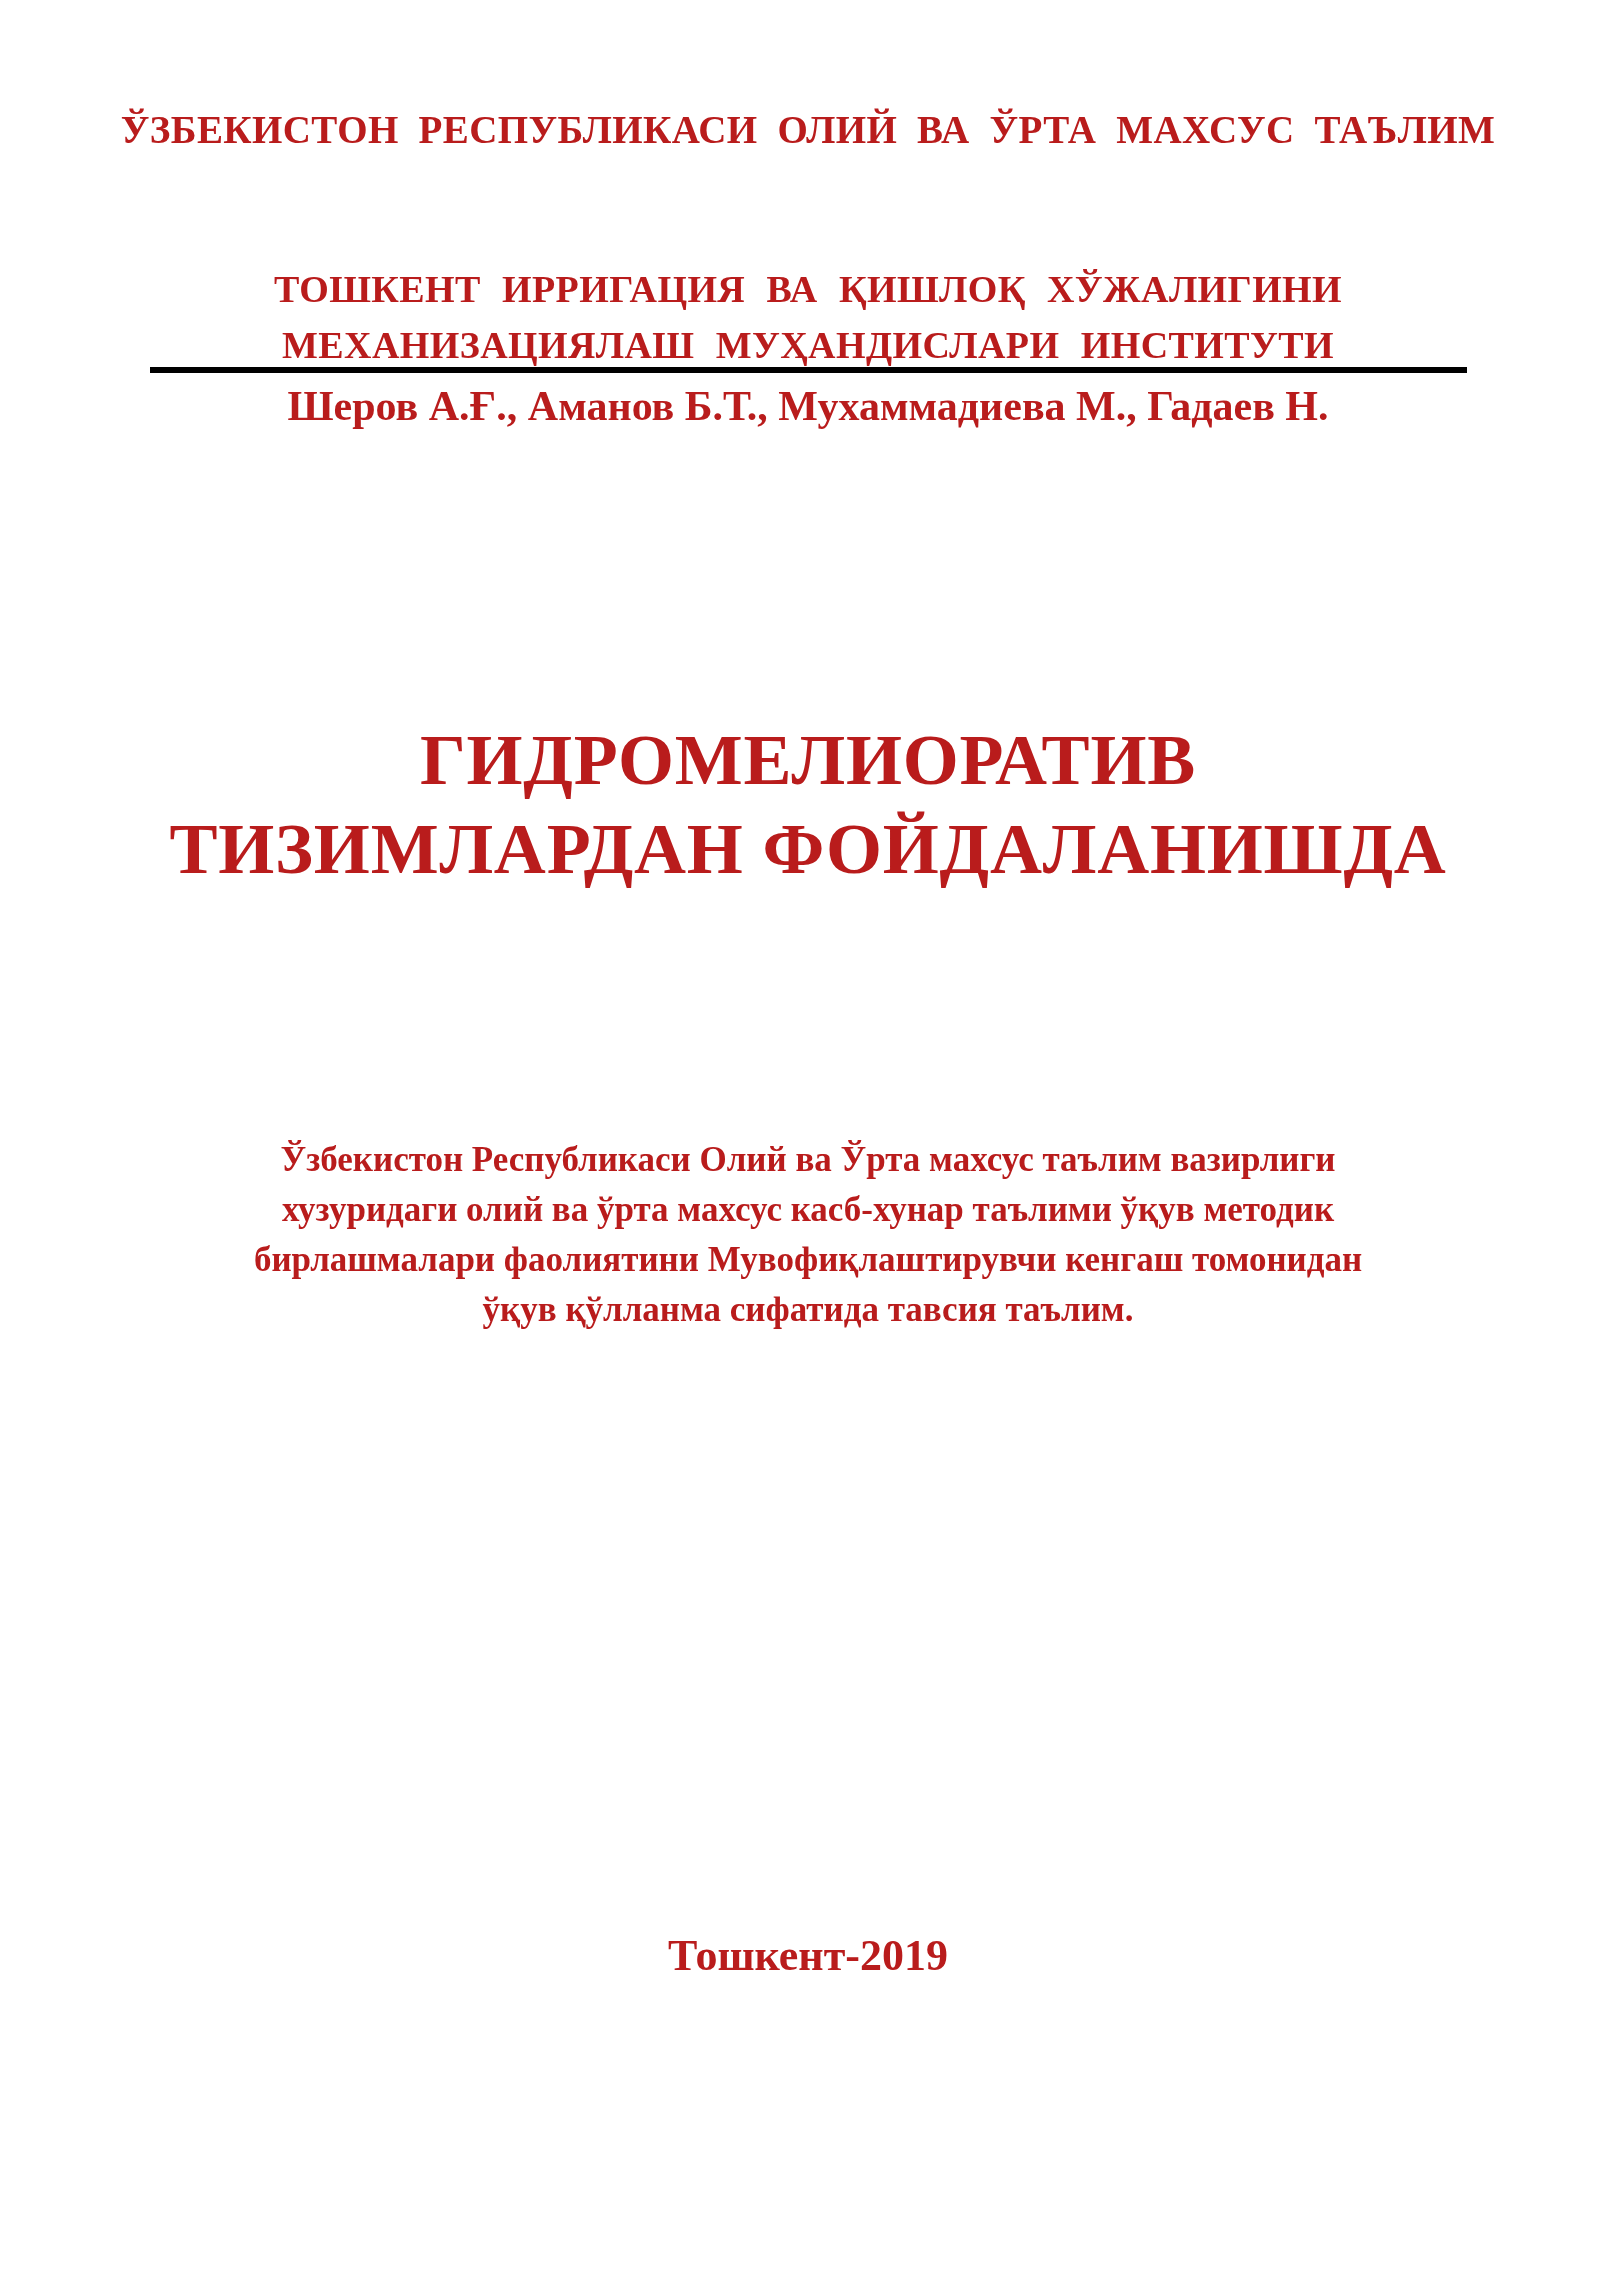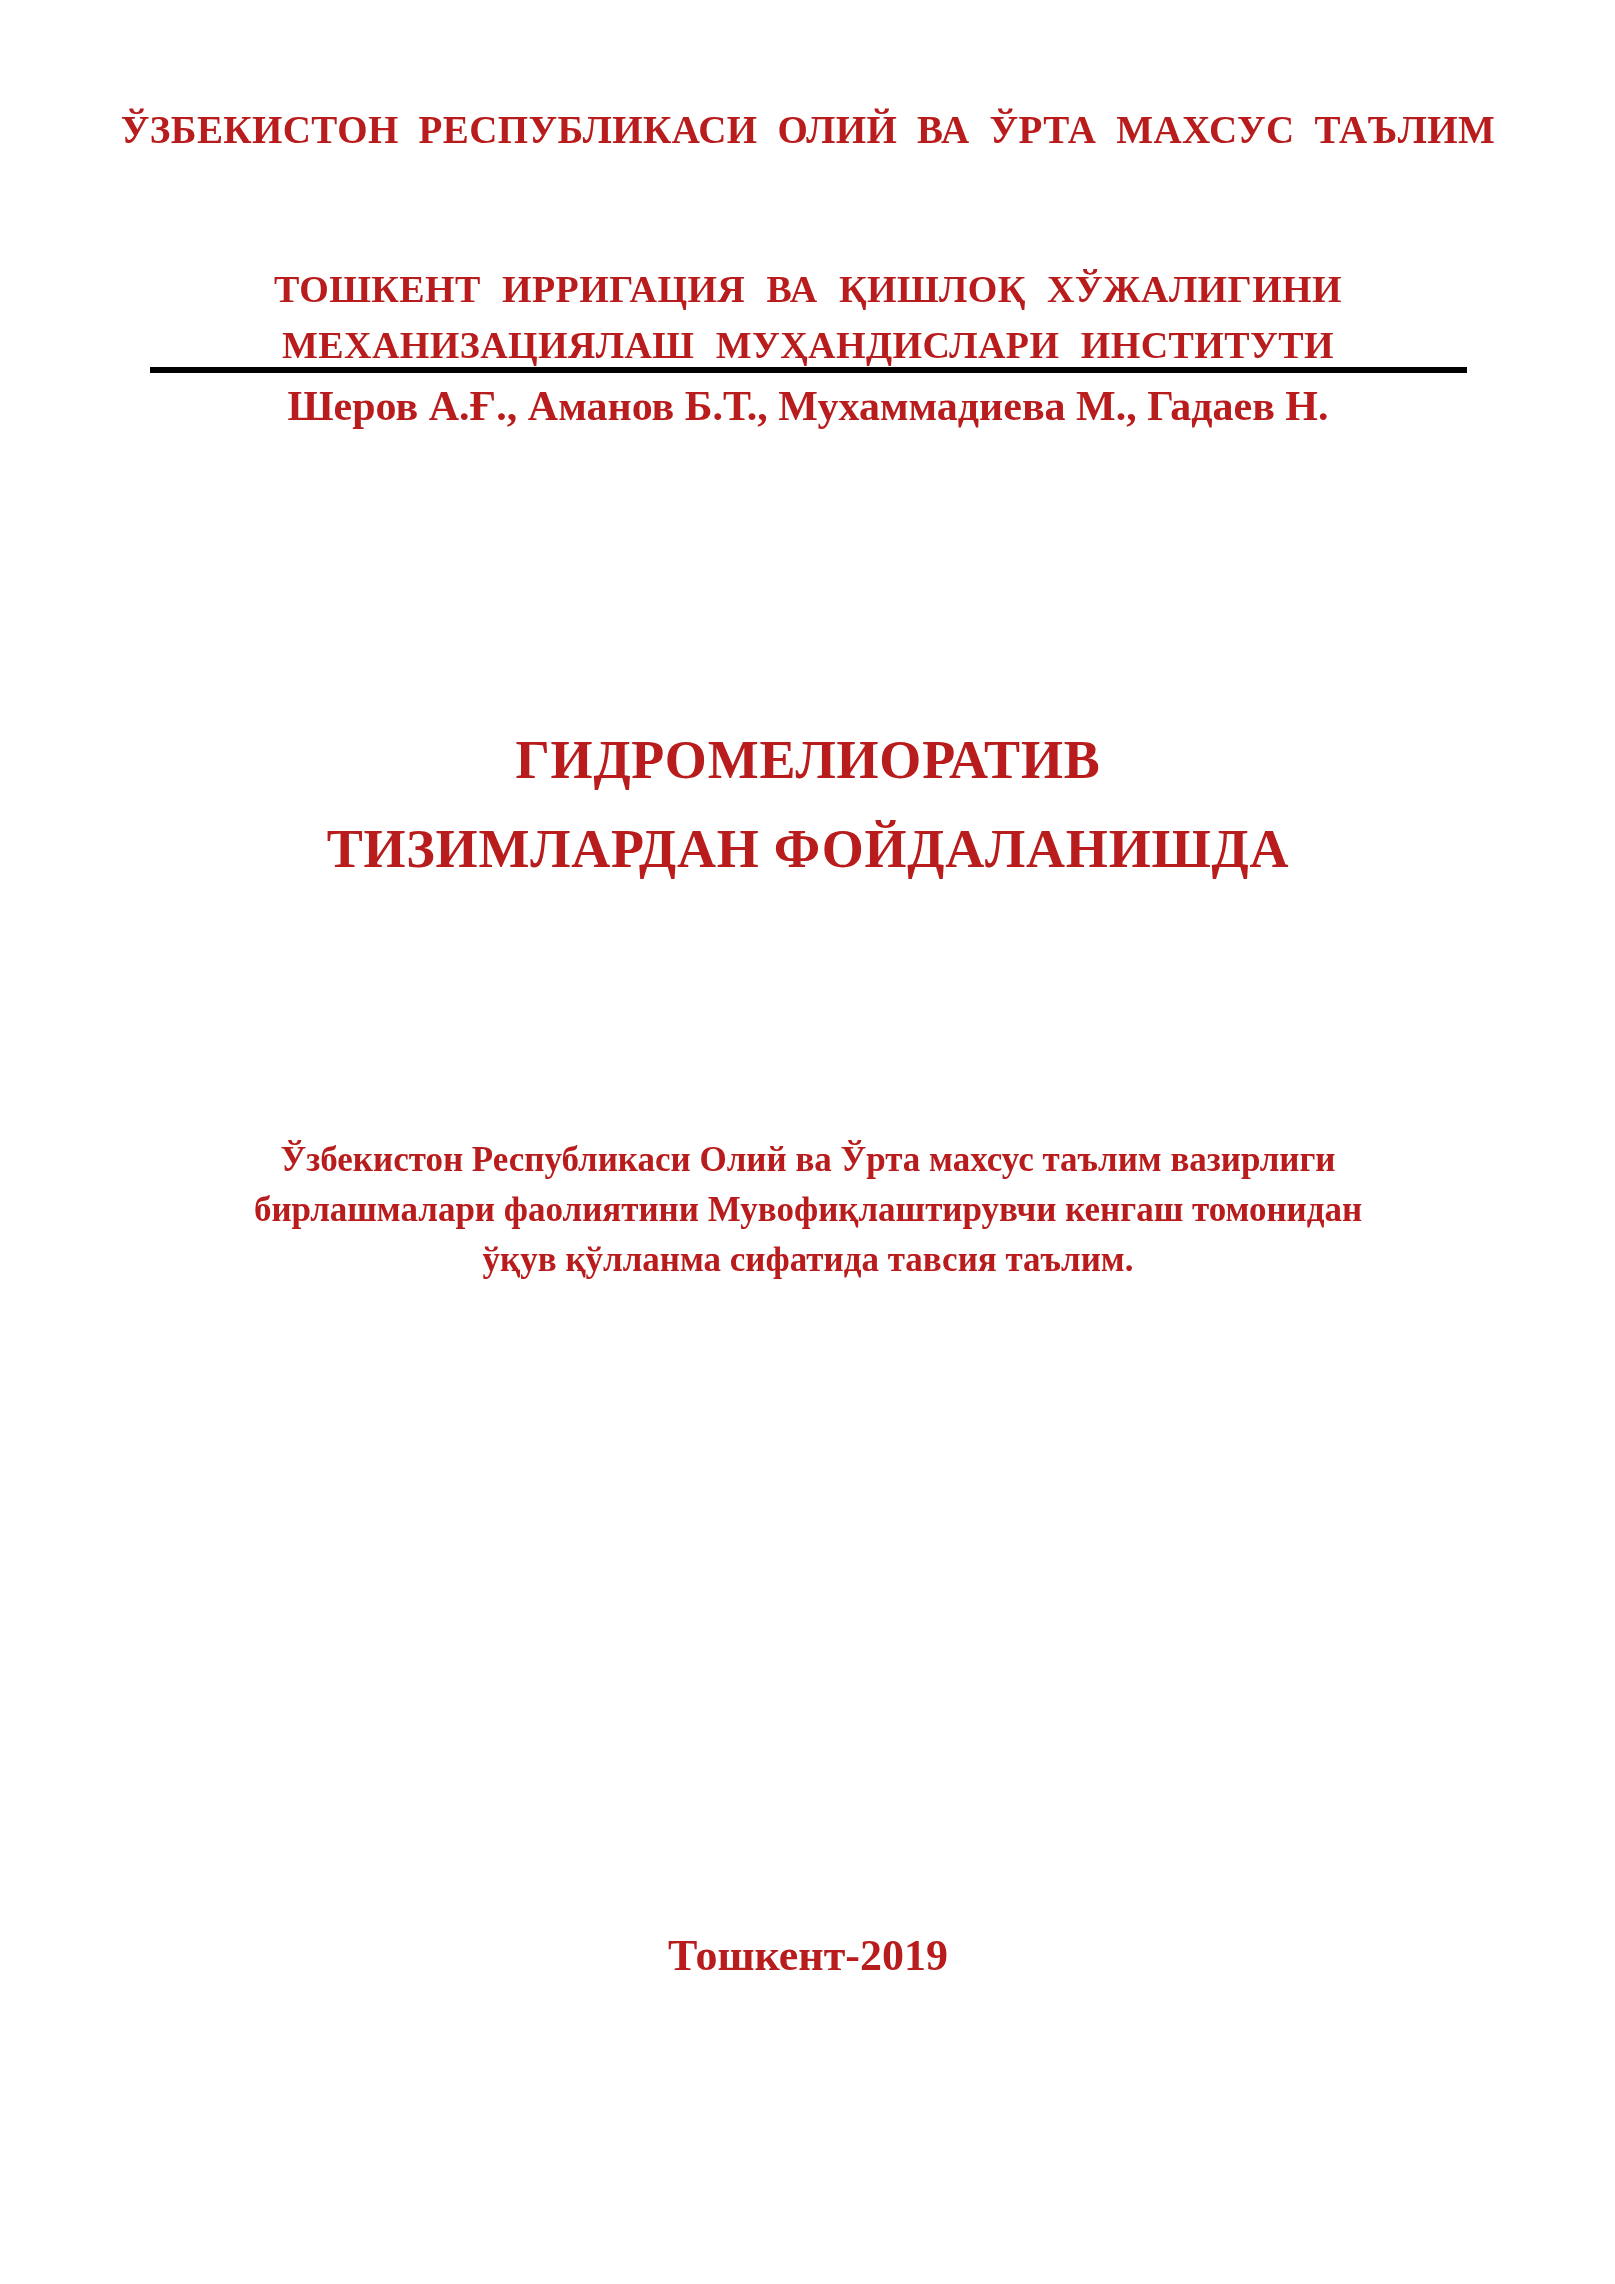--- a/index.html
+++ b/index.html
@@ -47,21 +47,21 @@
     height: 6.3px;
     background: #000000;
   }
   .authors {
     top: 377px;
     font-size: 42px;
     line-height: 59px;
   }
   .book-title {
     top: 716px;
-    font-size: 54px;
+    font-size: 72px;
     line-height: 89px;
     letter-spacing: 0.8px;
   }
   .recommendation {
     top: 1135px;
     font-size: 35px;
     line-height: 50px;
   }
   .imprint {
     top: 1928px;
@@ -87,20 +87,21 @@
 
   <div class="centered-block authors">Шеров А.Ғ., Аманов Б.Т., Мухаммадиева М., Гадаев Н.</div>
 
   <div class="centered-block book-title">
     <div>ГИДРОМЕЛИОРАТИВ</div>
     <div>ТИЗИМЛАРДАН ФОЙДАЛАНИШДА</div>
   </div>
 
   <div class="centered-block recommendation">
     <div>Ўзбекистон Республикаси Олий ва Ўрта махсус таълим вазирлиги</div>
+    <div>хузуридаги олий ва ўрта махсус касб-хунар таълими ўқув методик</div>
     <div>бирлашмалари фаолиятини Мувофиқлаштирувчи кенгаш томонидан</div>
     <div>ўқув қўлланма сифатида тавсия таълим.</div>
   </div>
 
   <div class="centered-block imprint">Тошкент-2019</div>
 
 </div>
 
 
 </body></html>

